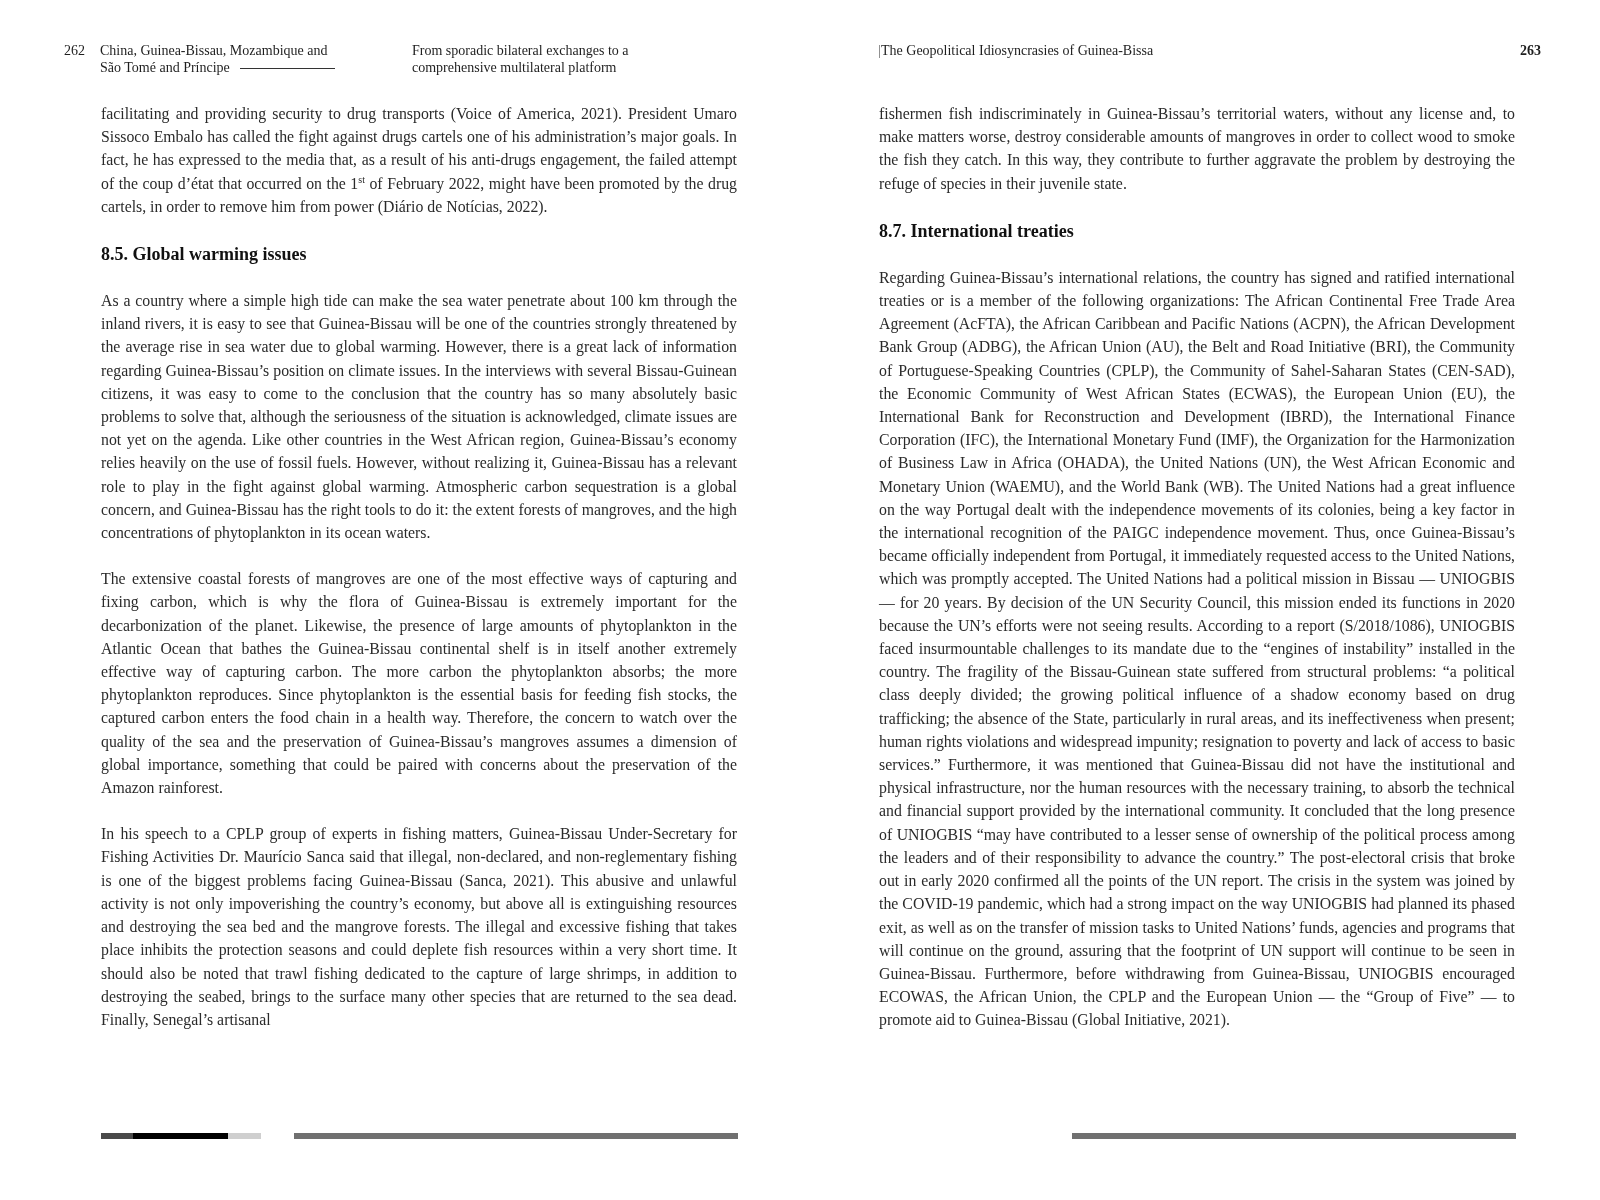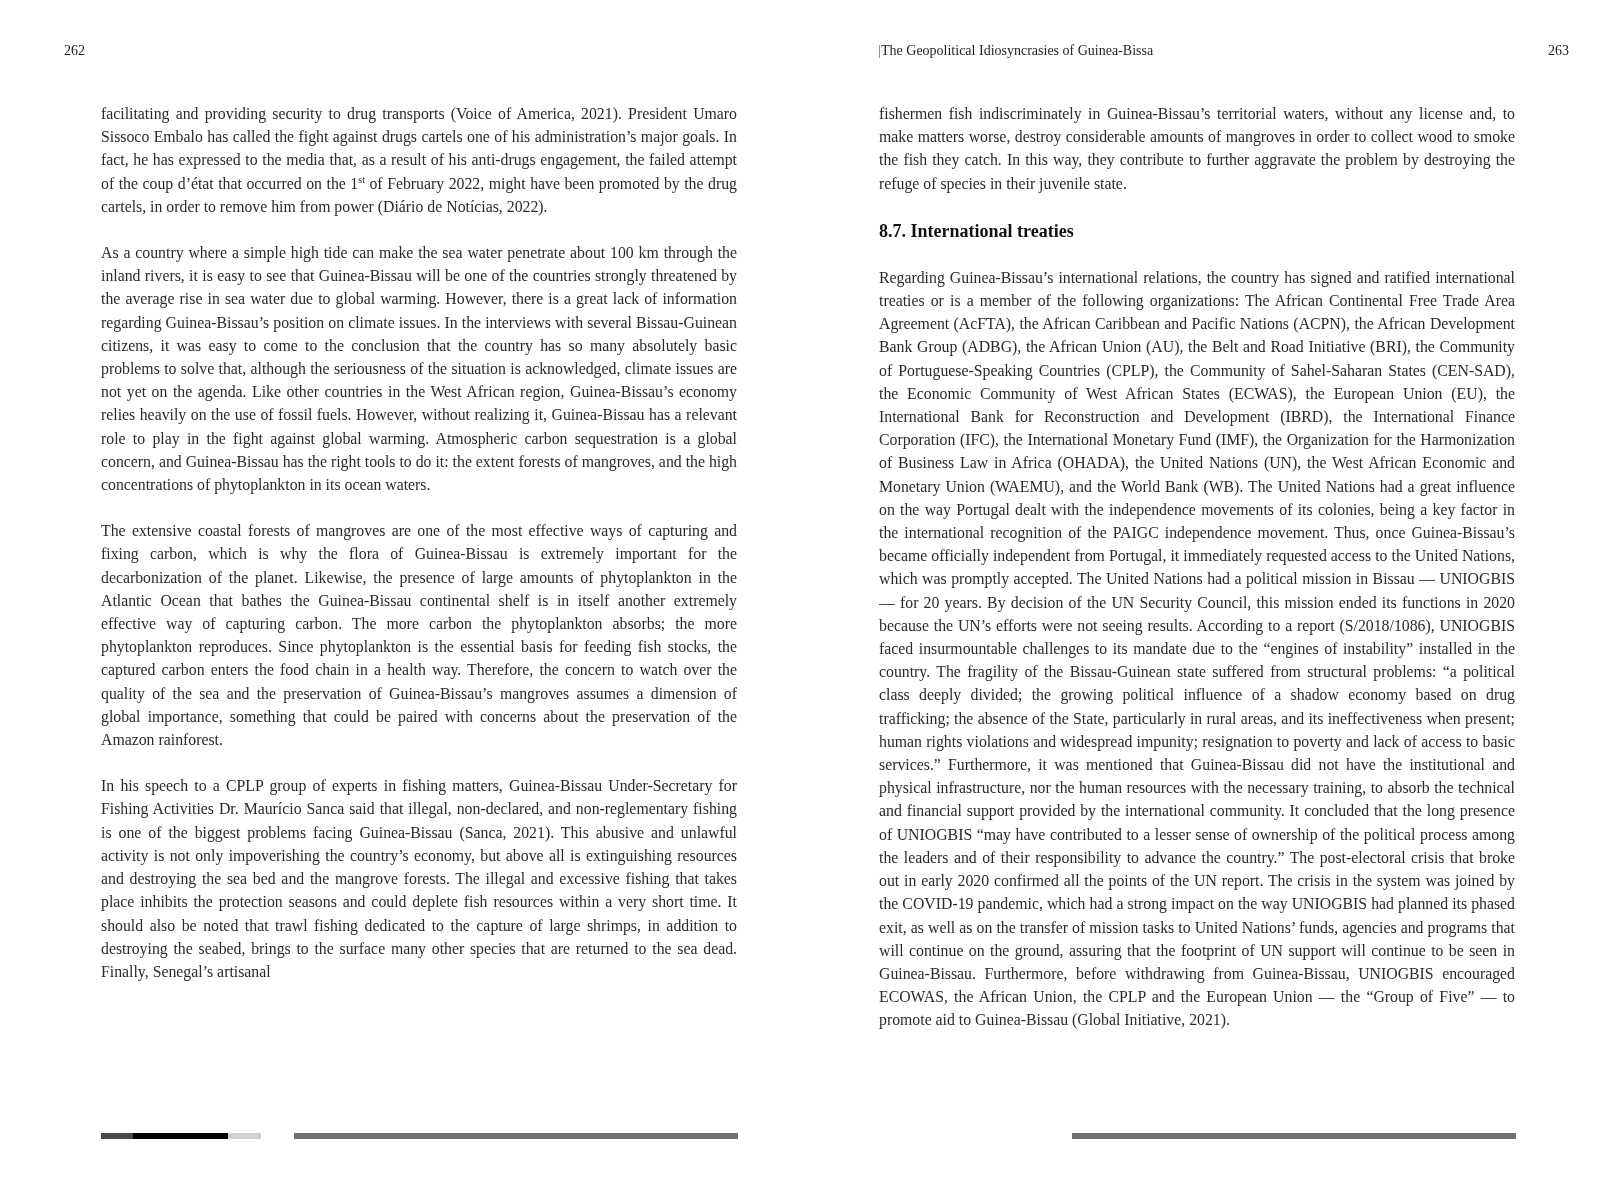--- a/index.html
+++ b/index.html
@@ -9,21 +9,21 @@
   .page.left { left:0; }
   .page.right { left:800px; }
 
   .hdr { position:absolute; top:42px; font-size:14px; line-height:17px; color:#1e1e1e; }
   .left .pnum { left:64px; }
   .left .runhead1 { left:100px; width:260px; }
   .left .runhead1 .rule { display:inline-block; width:95px; border-top:1px solid #333; vertical-align:middle; margin-left:10px; }
   .left .runhead2 { left:412px; width:260px; }
   .right .bar { left:78px; top:42px; color:#666; }
   .right .runhead3 { left:81px; }
-  .right .pnum { left:748px; }
+  .right .pnum { left:720px;font-weight:bold; }
 
   .body { position:absolute; width:636px; font-size:15.8px; line-height:23.2px; text-align:justify; }
   .left .body { left:101px; }
   .right .body { left:79px; }
   .body p { margin:0 0 23px 0; }
   .body h2 { font-size:18px; font-weight:bold; color:#111; margin:0 0 22px 0; line-height:26px; text-align:left; }
   sup { font-size:10px; line-height:0; }
 
   .foot { position:absolute; top:1133px; height:6px; }
   .foot .seg { position:absolute; top:0; height:6px; }
@@ -31,23 +31,32 @@
   .right .f1 { left:879px; }
   .seg.a { left:0; width:32px; background:#4a4a4a; }
   .seg.b { left:32px; width:95px; background:#000; }
   .seg.c { left:127px; width:33px; background:#cfcfcf; }
 </style>
 </head>
 <body>
 
 <div class="page left">
   <div class="hdr pnum">262</div>
+  <div class="hdr runhead1">
+    <div>China, Guinea-Bissau, Mozambique and</div>
+    <div><span>São Tomé and Príncipe</span><span class="rule"></span></div>
+  </div>
+  <div class="hdr runhead2">
+    <div>From sporadic bilateral exchanges to a</div>
+    <div>comprehensive multilateral platform</div>
+  </div>
 
   <div class="body" style="top:102px;">
     <p><span>facilitating and providing security to drug transports (Voice of America, 2021). President Umaro Sissoco Embalo has called the fight against drugs cartels one of his administration’s major goals. In fact, he has expressed to the media that, as a result of his anti-drugs engagement, the failed attempt of the coup d’état that occurred on the 1</span><sup>st</sup><span> of February 2022, might have been promoted by the drug cartels, in order to remove him from power (Diário de Notícias, 2022).</span></p>
+    <h2>8.5. Global warming issues</h2>
     <p>As a country where a simple high tide can make the sea water penetrate about 100 km through the inland rivers, it is easy to see that Guinea-Bissau will be one of the countries strongly threatened by the average rise in sea water due to global warming. However, there is a great lack of information regarding Guinea-Bissau’s position on climate issues. In the interviews with several Bissau-Guinean citizens, it was easy to come to the conclusion that the country has so many absolutely basic problems to solve that, although the seriousness of the situation is acknowledged, climate issues are not yet on the agenda. Like other countries in the West African region, Guinea-Bissau’s economy relies heavily on the use of fossil fuels. However, without realizing it, Guinea-Bissau has a relevant role to play in the fight against global warming. Atmospheric carbon sequestration is a global concern, and Guinea-Bissau has the right tools to do it: the extent forests of mangroves, and the high concentrations of phytoplankton in its ocean waters.</p>
     <p>The extensive coastal forests of mangroves are one of the most effective ways of capturing and fixing carbon, which is why the flora of Guinea-Bissau is extremely important for the decarbonization of the planet. Likewise, the presence of large amounts of phytoplankton in the Atlantic Ocean that bathes the Guinea-Bissau continental shelf is in itself another extremely effective way of capturing carbon. The more carbon the phytoplankton absorbs; the more phytoplankton reproduces. Since phytoplankton is the essential basis for feeding fish stocks, the captured carbon enters the food chain in a health way. Therefore, the concern to watch over the quality of the sea and the preservation of Guinea-Bissau’s mangroves assumes a dimension of global importance, something that could be paired with concerns about the preservation of the Amazon rainforest.</p>
     <p>In his speech to a CPLP group of experts in fishing matters, Guinea-Bissau Under-Secretary for Fishing Activities Dr. Maurício Sanca said that illegal, non-declared, and non-reglementary fishing is one of the biggest problems facing Guinea-Bissau (Sanca, 2021). This abusive and unlawful activity is not only impoverishing the country’s economy, but above all is extinguishing resources and destroying the sea bed and the mangrove forests. The illegal and excessive fishing that takes place inhibits the protection seasons and could deplete fish resources within a very short time. It should also be noted that trawl fishing dedicated to the capture of large shrimps, in addition to destroying the seabed, brings to the surface many other species that are returned to the sea dead. Finally, Senegal’s artisanal</p>
   </div>
 
   <div class="foot f1">
     <div class="seg a"></div>
     <div class="seg b"></div>
     <div class="seg c"></div>
   </div>

